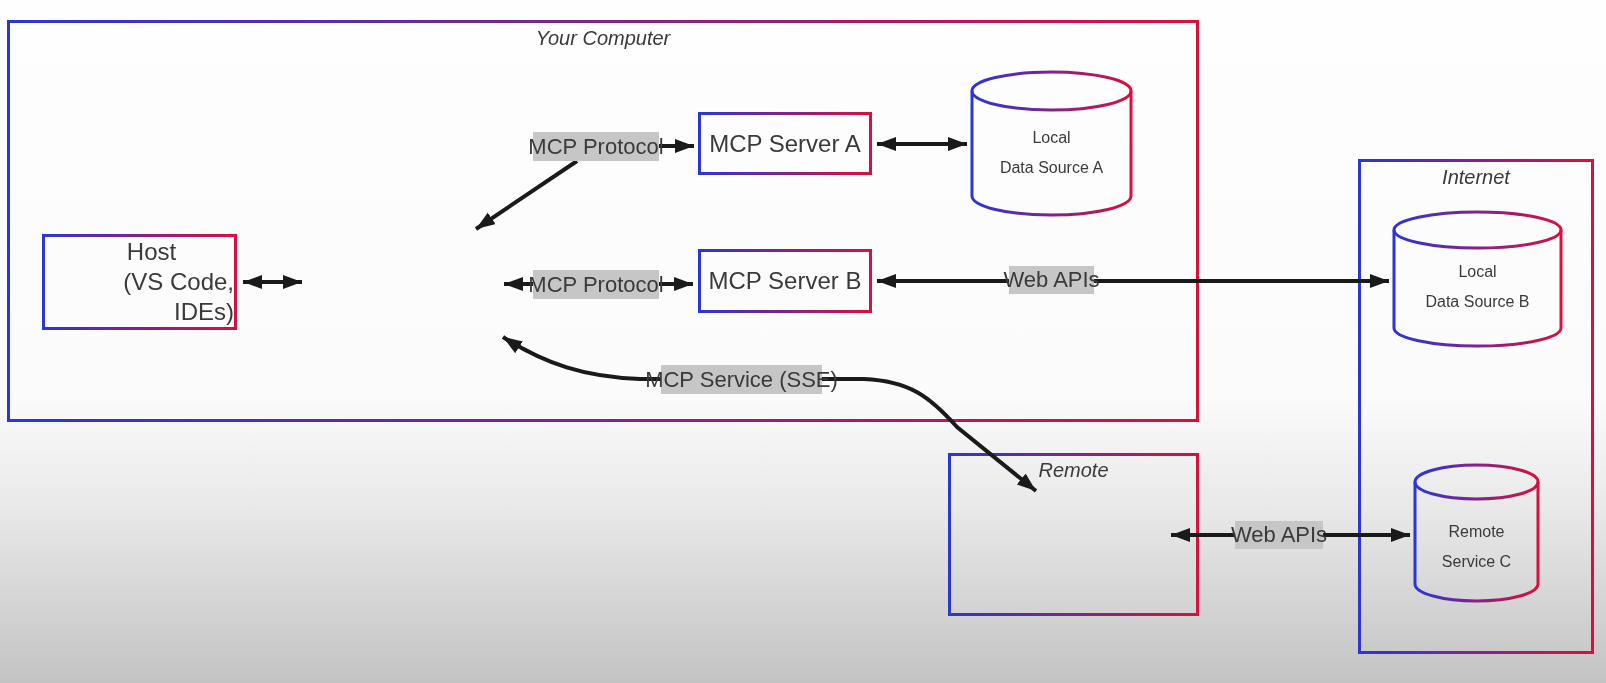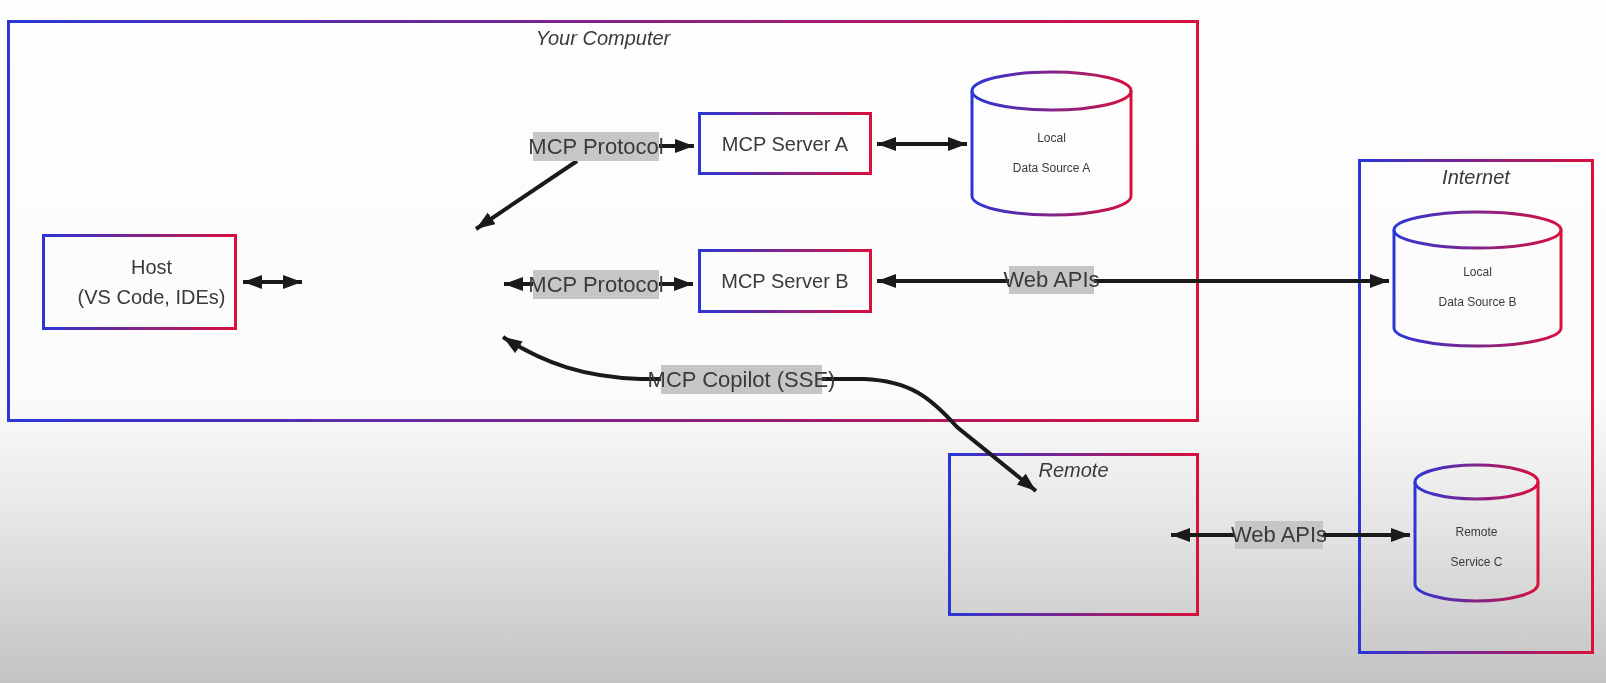--- a/index.html
+++ b/index.html
@@ -16,30 +16,30 @@
   }
   
   .gbox{
     position:absolute;
     box-sizing:border-box;
     border:3px solid;
     border-image:linear-gradient(90deg,var(--border-blue,#2b36d5),var(--border-red,#d8103c)) 1;
   }
   .node{
     display:flex;flex-direction:column;align-items:center;justify-content:center;
-    font-size:20px;line-height:30px;text-align:right;
+    font-size:24px;line-height:30px;text-align:right;
   }
   .ctitle{
     position:absolute;left:0;right:0;top:4px;
     text-align:center;font-size:20px;line-height:22px;font-style:italic;
   }
   
   .cyltext{
     position:absolute;display:flex;flex-direction:column;align-items:center;justify-content:center;
-    font-size:12px;line-height:30px;text-align:center;
+    font-size:16px;line-height:30px;text-align:center;
   }
   
   .elabel{
     position:absolute;
     background:var(--label-bg,#c6c6c6);
     display:flex;align-items:center;justify-content:center;
     font-size:22px;white-space:nowrap;
     z-index:30;
   }
   .cyl{position:absolute;z-index:10;}
@@ -137,16 +137,16 @@
       <path d="M 504,284 L 693,284" marker-start="url(#ah)" marker-end="url(#ah)"></path>
       <path d="M 877,281 L 1389,281" marker-start="url(#ah)" marker-end="url(#ah)"></path>
       <path d="M 503,337 C 545,364 585,377 640,379 L 864,379 C 910,381 930,397 957,427 L 1036,491" marker-start="url(#ah)" marker-end="url(#ah)"></path>
       <path d="M 1171,535 L 1410,535" marker-start="url(#ah)" marker-end="url(#ah)"></path>
     </g>
   </svg>
 
   <div class="elabel" style="left:533px;top:132px;width:126px;height:29px;">MCP Protocol</div>
   <div class="elabel" style="left:533px;top:270px;width:126px;height:29px;">MCP Protocol</div>
   <div class="elabel" style="left:1009px;top:266px;width:85px;height:28px;">Web APIs</div>
-  <div class="elabel" style="left:661px;top:365px;width:161px;height:29px;">MCP Copilot (SSE)</div>
+  <div class="elabel" style="left:661px;top:365px;width:161px;height:29px;">MCP Service (SSE)</div>
   <div class="elabel" style="left:1235px;top:521px;width:88px;height:28px;">Web APIs</div>
 
 </div>
 
 </body></html>

